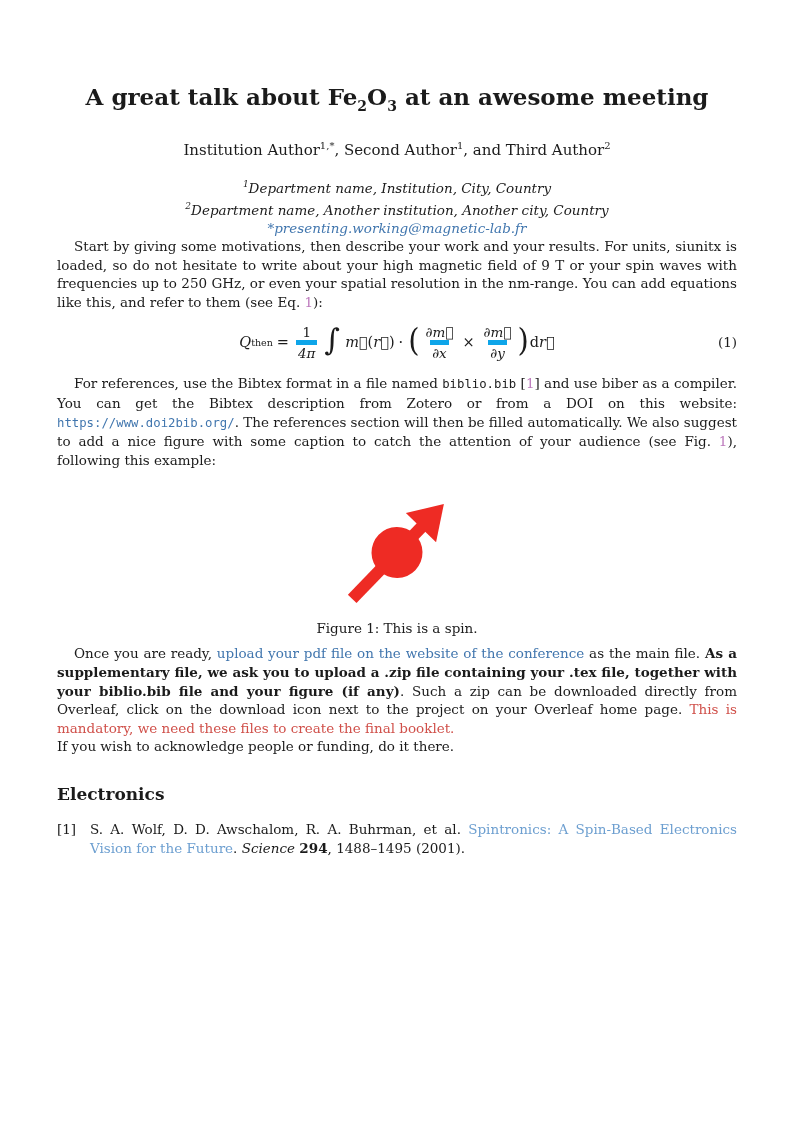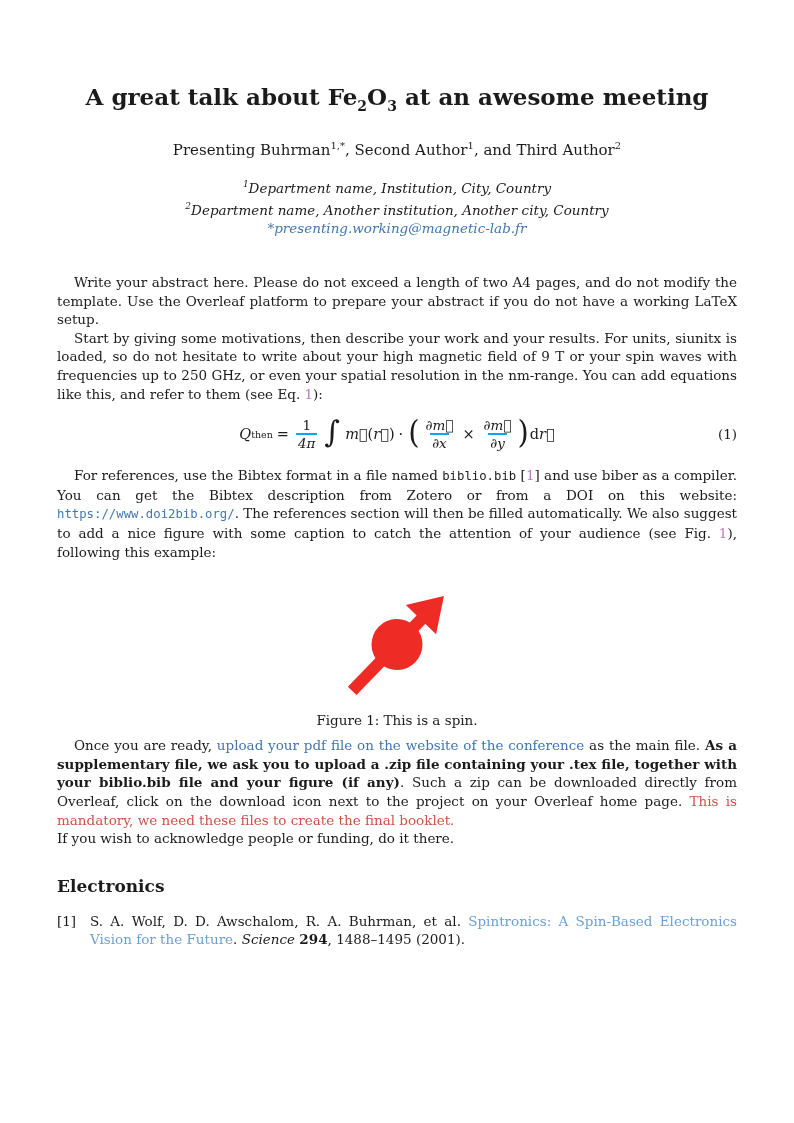--- a/index.html
+++ b/index.html
@@ -27,21 +27,21 @@
   .first-para{margin-top:36px;}
   .mono{font-family:"DejaVu Sans Mono",monospace;font-size:12.3px;}
   .bold{font-weight:bold;}
   .ital{font-style:italic;}
   
   .equation{position:relative;margin:9px 0 10px;display:flex;justify-content:center;align-items:center;font-size:14.5px;min-height:44px;}
   .eq-inner{display:inline-flex;align-items:center;}
   .mi{font-style:italic;}
   .eq-sub{font-size:9.5px;vertical-align:sub;}
   .frac{display:inline-flex;flex-direction:column;align-items:center;margin:0 3px;font-size:13.5px;line-height:1.2;}
-  .frac .den{border-top:2px solid #0ea5e9;padding:0 2px;text-align:right;}
+  .frac .den{border-top:5px solid #0ea5e9;padding:0 2px;text-align:right;}
   .frac .num{padding:0 2px;}
   .integral{font-size:30px;line-height:1;margin:0 5px 4px 4px;font-weight:normal;}
   .bigp{font-size:29px;font-weight:300;line-height:1;display:inline-block;transform:scaleY(1.08);margin:0 1px 3px;}
   .eq-gap{display:inline-block;width:4px;}
   .eq-number{position:absolute;right:0;top:50%;transform:translateY(-50%);font-size:13.5px;}
   
   .figure{text-align:center;margin:16px 0 0;}
   .figure svg{display:block;margin:0 auto;}
   .figcaption{font-size:13.5px;text-align:center;}
   .after-fig{margin-top:8px;}
@@ -53,31 +53,30 @@
   .ref-label{width:33px;flex:none;}
   .ref-body{flex:1;text-align:justify;}
 </style>
 </head>
 <body>
 
 <div class="page">
   <div class="title-block">
     <h1 class="paper-title"><span>A great talk about Fe</span><sub>2</sub><span>O</span><sub>3</sub><span> at an awesome meeting</span></h1>
 
-    <div class="authors-line"><span>Presenting Buhrman</span><sup>1,*</sup><span>, Second Author</span><sup>1</sup><span>, and Third Author</span><sup>2</sup></div>
+    <div class="authors-line"><span>Institution Author</span><sup>1,*</sup><span>, Second Author</span><sup>1</sup><span>, and Third Author</span><sup>2</sup></div>
 
     <div class="affils">
       <div><sup>1</sup><span>Department name, Institution, City, Country</span></div>
       <div><sup>2</sup><span>Department name, Another institution, Another city, Country</span></div>
       <div><a href="#" class="link-blue">*presenting.working@magnetic-lab.fr</a></div>
     </div>
   </div>
 
   <div class="content">
-    <p class="bodytext ind first-para">Write your abstract here. Please do not exceed a length of two A4 pages, and do not modify the template. Use the Overleaf platform to prepare your abstract if you do not have a working LaTeX setup.</p>
 
     <p class="bodytext ind"><span>Start by giving some motivations, then describe your work and your results. For units, siunitx is loaded, so do not hesitate to write about your high magnetic field of 9 T or your spin waves with frequencies up to 250 GHz, or even your spatial resolution in the nm-range. You can add equations like this, and refer to them (see Eq. </span><a href="#" class="link-purple">1</a><span>):</span></p>
 
     <div class="equation">
       <span class="eq-inner">
         <span class="mi">Q</span>
           <span class="eq-sub">then</span>
         <span class="eq-gap"></span>
           <span>=</span>
           <span class="eq-gap"></span>

